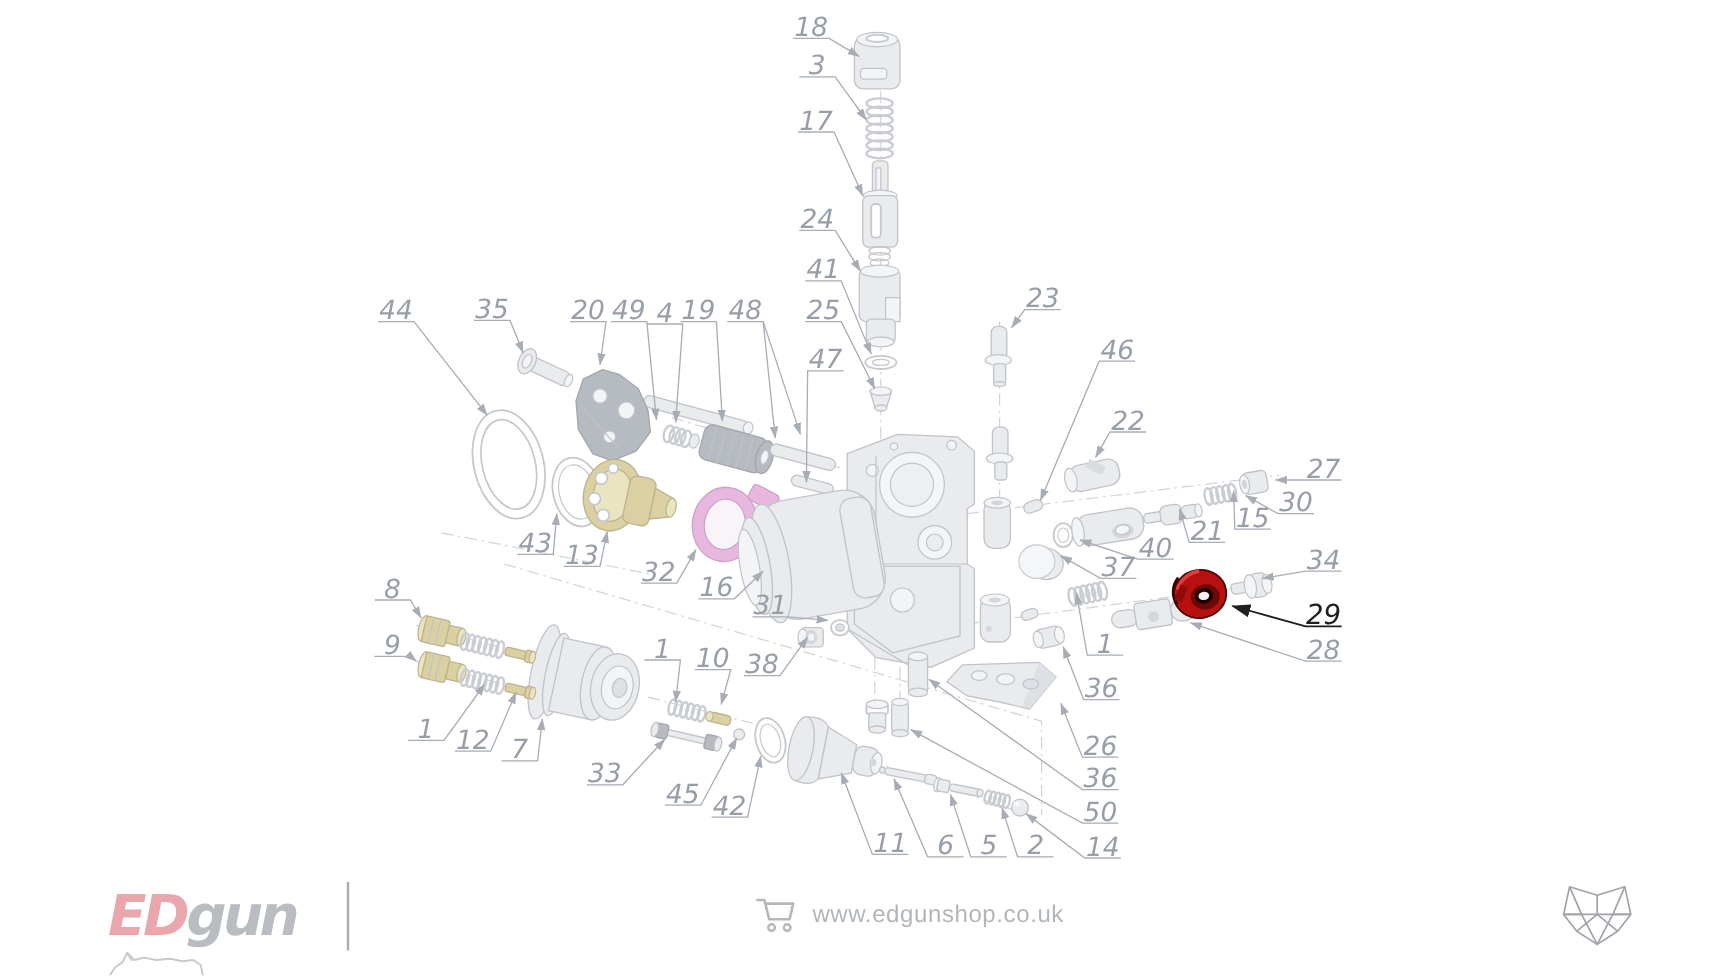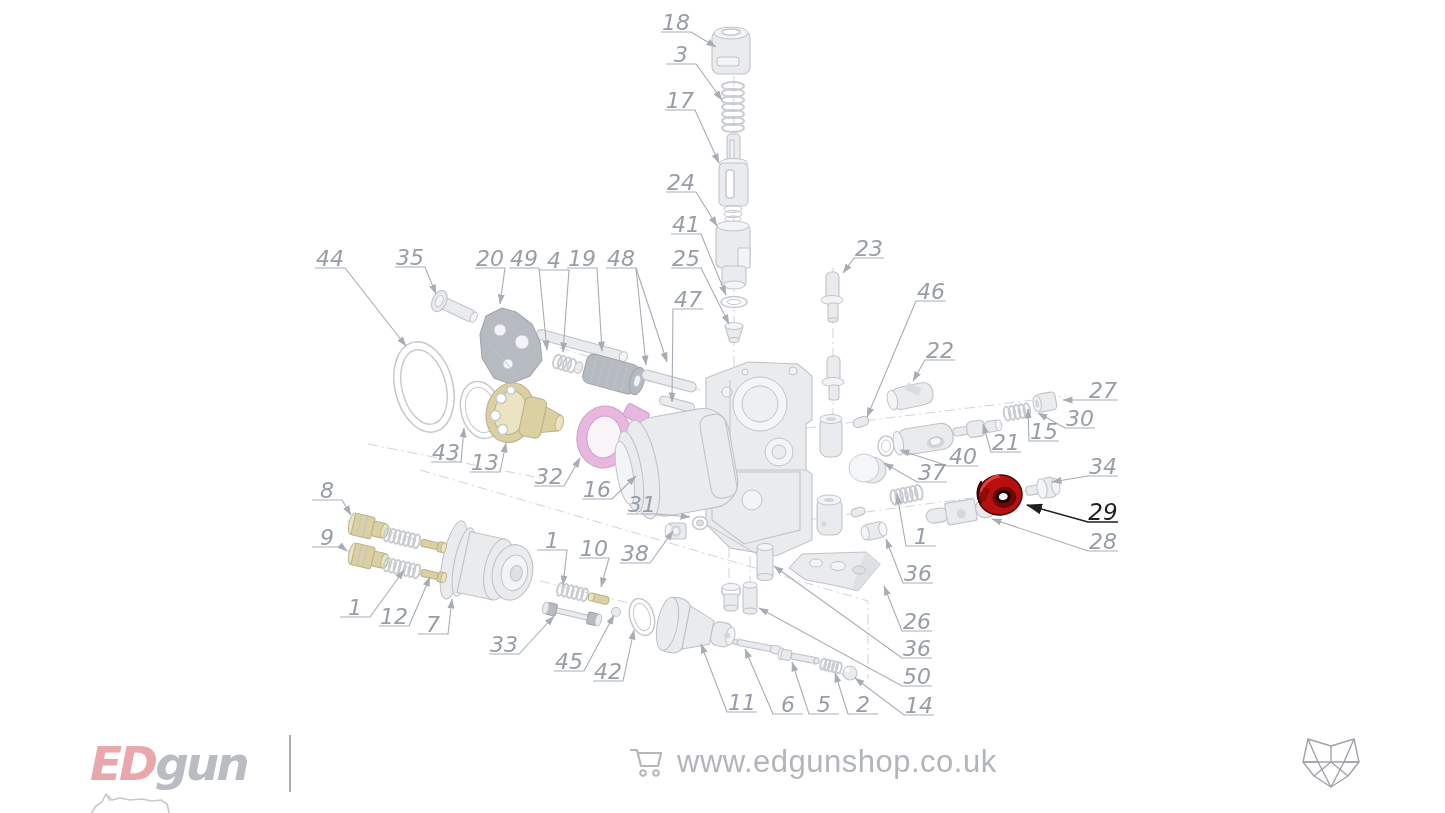--- a/index.html
+++ b/index.html
@@ -23,21 +23,21 @@
   .lbl{font:italic 22px "DejaVu Sans",sans-serif;fill:var(--label-color,#989ea7);text-anchor:middle;}
   .hl-lbl{fill:var(--hl-color,#1f1f1f);font-size:23px;}
   
   .footer-logo{position:absolute;left:90px;top:738px;display:flex;align-items:flex-start;flex-direction:column;}
   .logo-text{font:italic 700 47px "DejaVu Sans",sans-serif;letter-spacing:-3px;line-height:52px;}
   .logo-ed{color:var(--ed-color,#e9a6ab);}
   .logo-gun{color:var(--gun-color,#b9bcc0);}
   .dog-svg{margin-left:-4px;margin-top:-2px;}
   .footer-divider{position:absolute;left:289px;top:735px;width:2px;height:57px;background:#a9adb3;}
   .site{position:absolute;left:629px;top:744px;display:flex;align-items:center;cursor:pointer;}
-  .site-url{font-size:31px;color:var(--url-color,#b2b6ba);margin-left:12px;letter-spacing:.5px;}
+  .site-url{font-size:20px;color:var(--url-color,#b2b6ba);margin-left:12px;letter-spacing:.5px;}
   .fox-wrap{position:absolute;left:1300px;top:734px;}
 </style>
 </head>
 <body>
 
 <div id="stage">
 
 <svg id="diagram-svg" width="1445" height="813" viewBox="0 0 1445 813">
   <defs>
     <marker id="ah" markerUnits="userSpaceOnUse" markerWidth="10" markerHeight="7" refX="9.5" refY="3.5" orient="auto">

